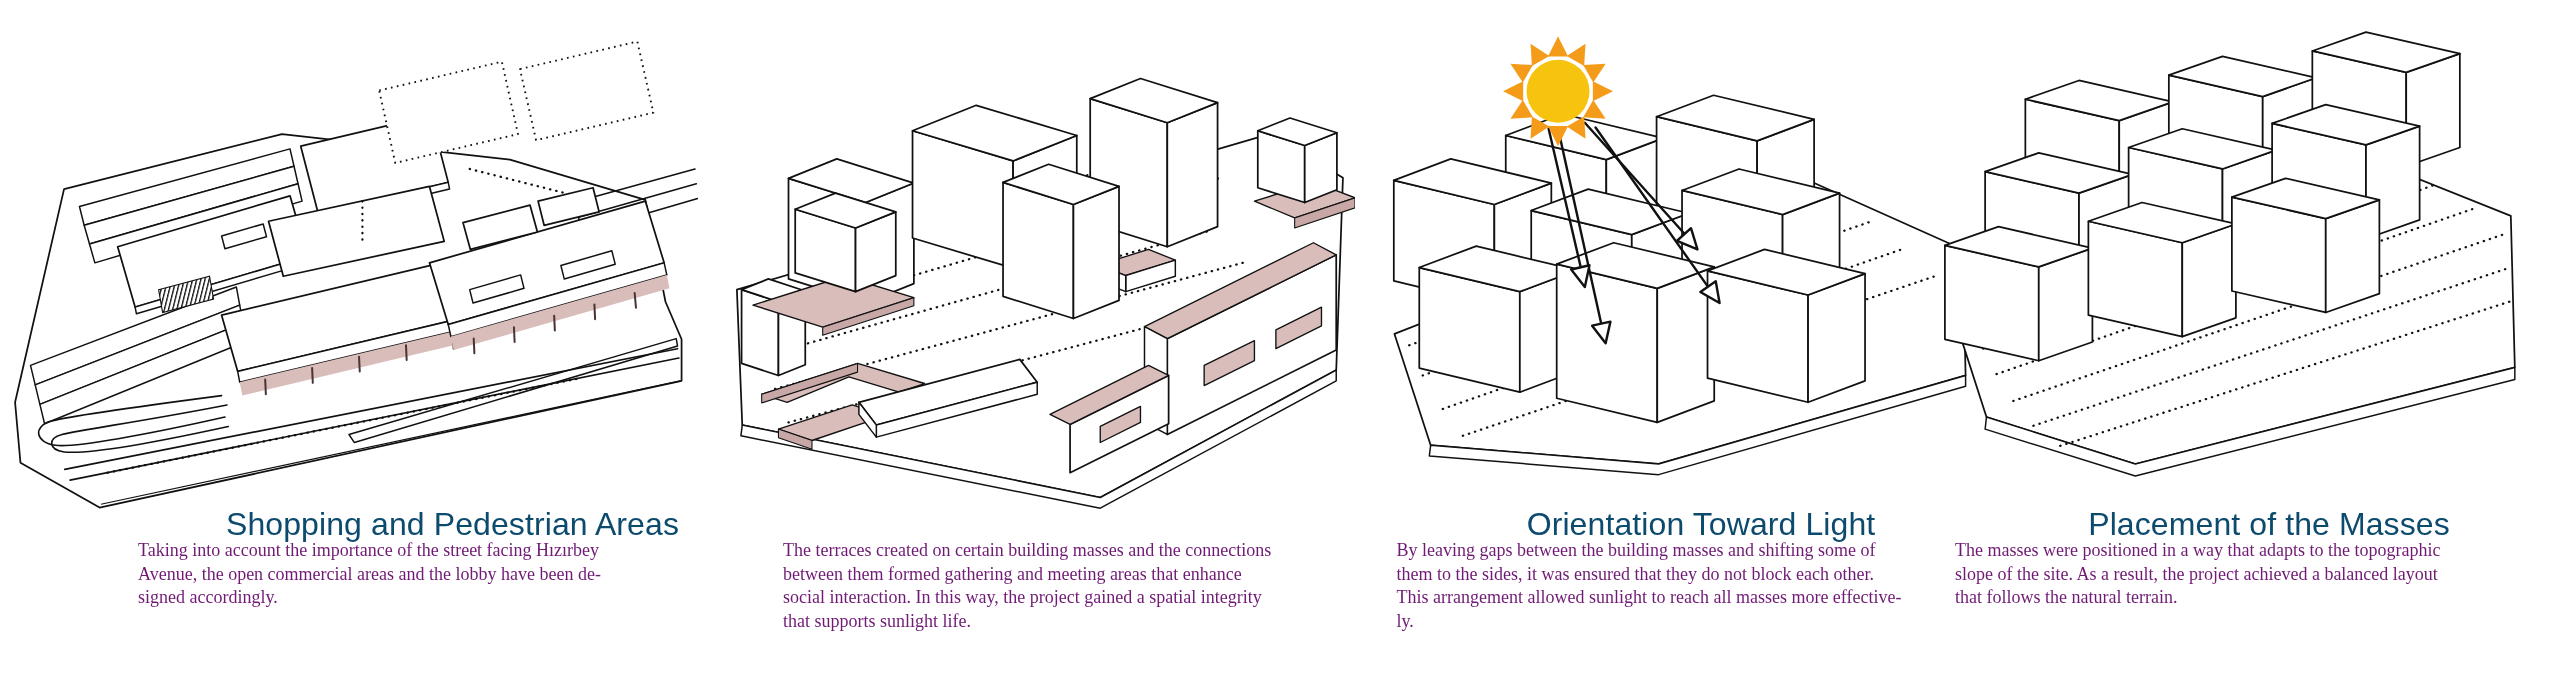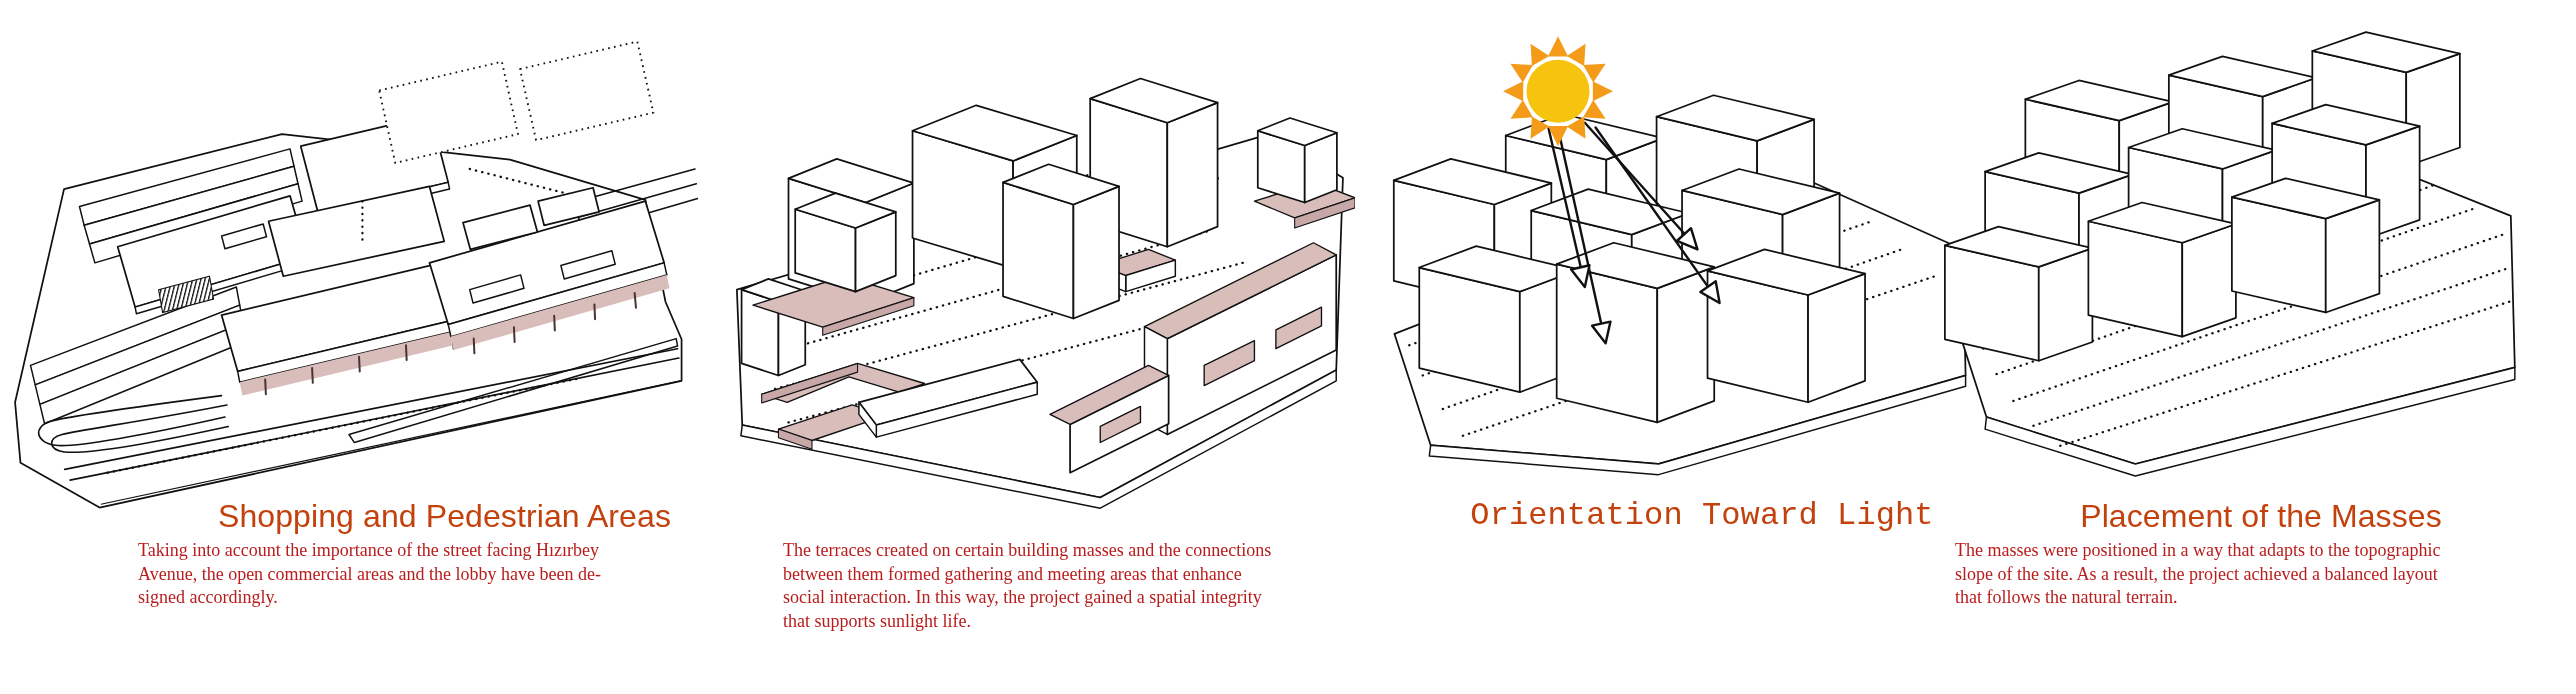--- a/index.html
+++ b/index.html
@@ -5,30 +5,30 @@
 <style>
   html,body{margin:0;padding:0;}
   body{
     width:2576px;height:694px;position:relative;overflow:hidden;
     background:#ffffff;color:#111;
     font-family:"Liberation Sans",sans-serif;
   }
   .panel{position:absolute;top:0;height:694px;}
   .diagram{position:absolute;top:0;left:0;}
   .panel-title{
-    position:absolute;top:490px;margin:8px;
+    position:absolute;top:490px;margin:16px;
     font-family:"Liberation Sans",sans-serif;
     font-weight:500;font-size:32px;line-height:1.15;
-    text-align:center;color:#c2410c;letter-spacing:0.1px;
+    text-align:center;color:#0c4a6e;letter-spacing:0.1px;
     white-space:nowrap;
   }
   .panel-desc{
     position:absolute;top:539px;margin:0;
     font-family:"Liberation Serif",serif;
-    font-size:18px;line-height:23.5px;color:#b91c1c;
+    font-size:18px;line-height:23.5px;color:#701a75;
     white-space:pre-line;
   }
   
   svg{display:block;}
   .wh{fill:#ffffff;stroke:#111111;stroke-width:2.6;stroke-linejoin:round;}
   .whf{fill:#ffffff;stroke:#111111;stroke-width:2.2;stroke-linejoin:round;}
   .ln{fill:none;stroke:#111111;stroke-width:2.4;stroke-linejoin:round;stroke-linecap:round;}
   .lnthin{fill:none;stroke:#111111;stroke-width:1.8;}
   .pk{fill:#D9BDBB;stroke:#111111;stroke-width:2;stroke-linejoin:round;}
   .pkq{fill:#D9BDBB;stroke:none;}
@@ -356,21 +356,25 @@
               <polygon points="0,-82 -15,-52 15,-52"></polygon>
             </g>
           <g transform="rotate(330)">
               <polygon points="0,-82 -15,-52 15,-52"></polygon>
             </g>
         </g>
         <circle cx="0" cy="0" r="47" fill="#F6C40F"></circle>
       </g>
     </svg>
   </div>
-  <h2 class="panel-title" style="left:23px;width:604px;font-family:Liberation Mono, monospace;">Orientation Toward Light</h2>
+  <h2 class="panel-title" style="left:14px;width:604px;">Orientation Toward Light</h2>
+  <p class="panel-desc" style="left:27.5px;width:570px;">By leaving gaps between the building masses and shifting some of
+them to the sides, it was ensured that they do not block each other.
+This arrangement allowed sunlight to reach all masses more effective-
+ly.</p>
 </section>
 
 <section class="panel" style="left:1926px;width:597px;">
   <div class="diagram">
     <svg width="597" height="523" viewBox="0 0 890 780">
 
       <polygon class="wh" points="32,442 562,198 872,322 878,548 312,692 90,622"></polygon>
       <path class="whf" d="M 90,622 L 312,692 L 878,548 L 878,566 L 312,710 L 88,640 Z"></path>
       <g>
         <path class="dot" d="M 65,480 L 700,245"></path>

